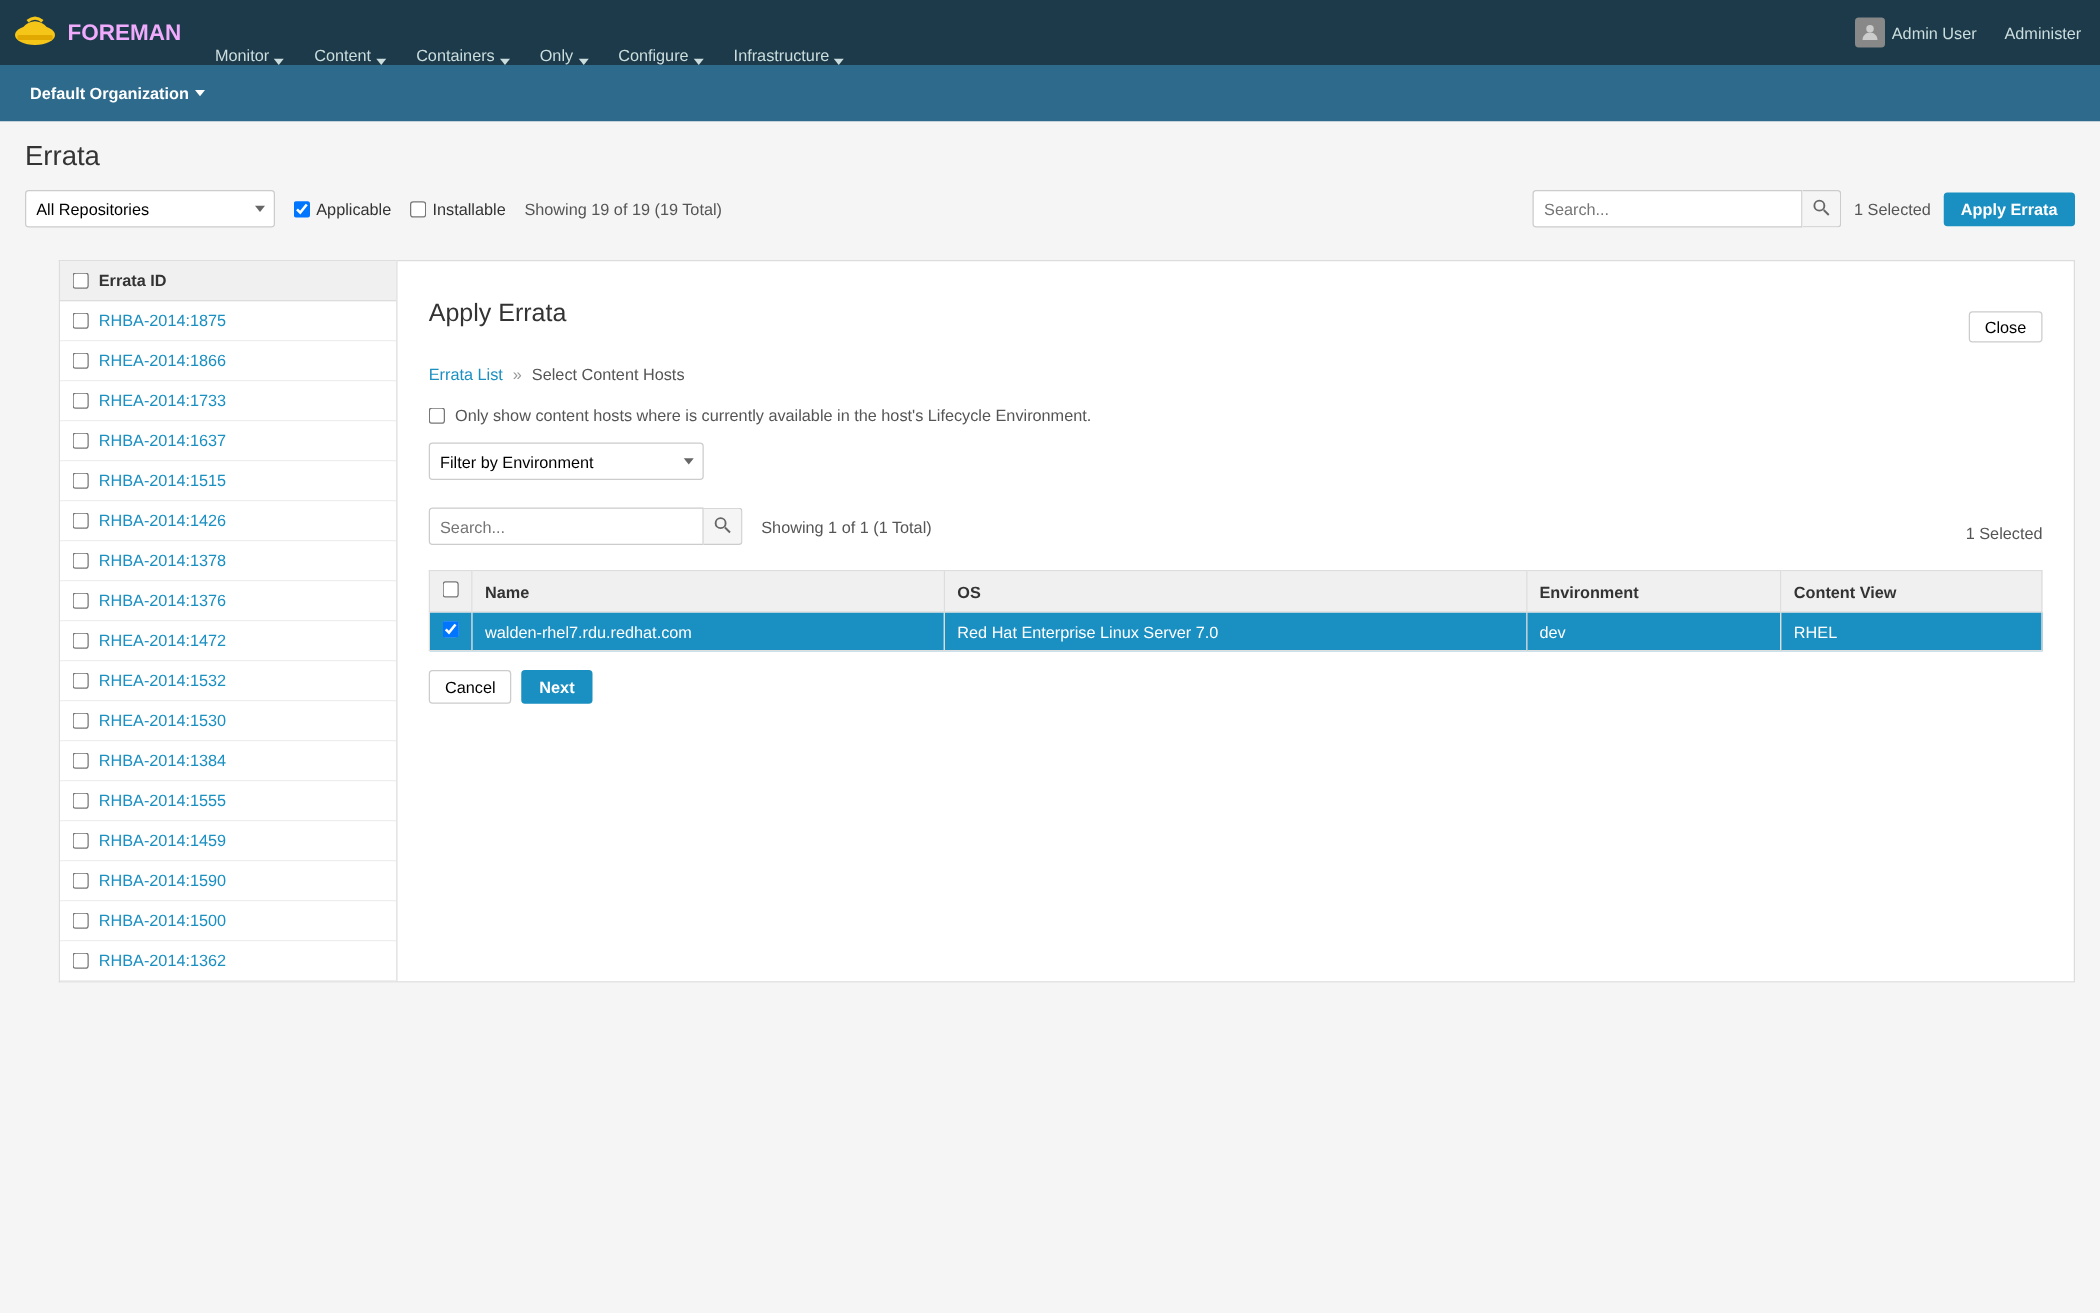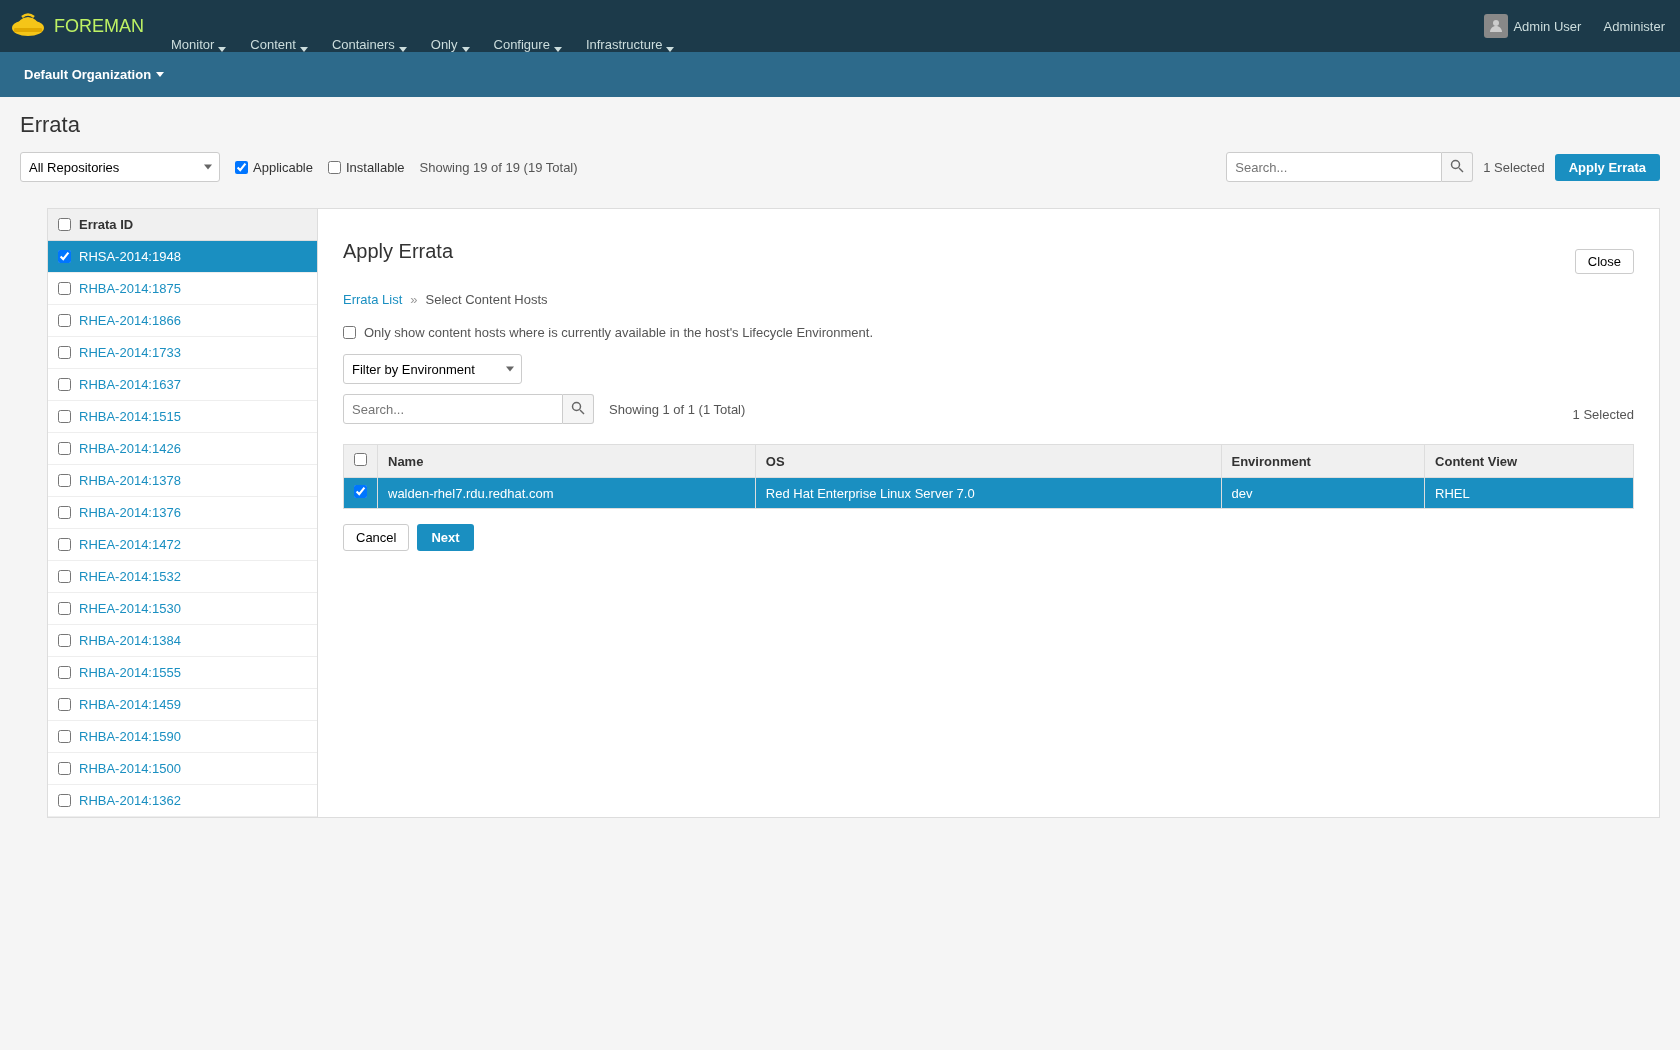--- a/index.html
+++ b/index.html
@@ -11,23 +11,23 @@
       display: flex;
       align-items: center;
       height: 52px;
       padding: 0 10px;
       position: relative;
     }
     .navbar-brand {
       display: flex;
       align-items: center;
       gap: 8px;
-      color: #bef264;
+      color: #f0abfc;
       font-size: 18px;
-      font-weight: normal;
+      font-weight: bold;
       padding-right: 15px;
     }
     .navbar-brand .hard-hat {
       width: 36px;
       height: 36px;
     }
     .navbar-menu {
       display: flex;
       align-items: center;
       flex: 1;
@@ -274,22 +274,22 @@
     .inner-filter label {
       display: flex;
       align-items: center;
       gap: 8px;
       font-size: 13px;
       color: #555;
       margin-bottom: 10px;
     }
     .env-select-wrap {
       position: relative;
-      width: 179px;
-      margin-bottom: 10px;
+      width: 220px;
+      margin-bottom: 22px;
     }
     .env-select {
       width: 100%;
       padding: 5px 25px 5px 8px;
       border: 1px solid #ccc;
       border-radius: 3px;
       background: white;
       appearance: none;
       font-size: 13px;
       height: 30px;
@@ -523,24 +523,20 @@
 
   <div class="main-layout">
 
     <div class="sidebar">
       <div class="sidebar-header">
         <input type="checkbox" style="">
         <span class="sidebar-header-label">Errata ID</span>
       </div>
       <div class="sidebar-scroll">
 
-        <div class="sidebar-item selected">
-          <input type="checkbox" checked="" style="">
-          <a href="#">RHSA-2014:1948</a>
-        </div>
 
         <div class="sidebar-item">
           <input type="checkbox" style="">
           <a href="#">RHBA-2014:1875</a>
         </div>
         <div class="sidebar-item">
           <input type="checkbox" style="">
           <a href="#">RHEA-2014:1866</a>
         </div>
         <div class="sidebar-item">

